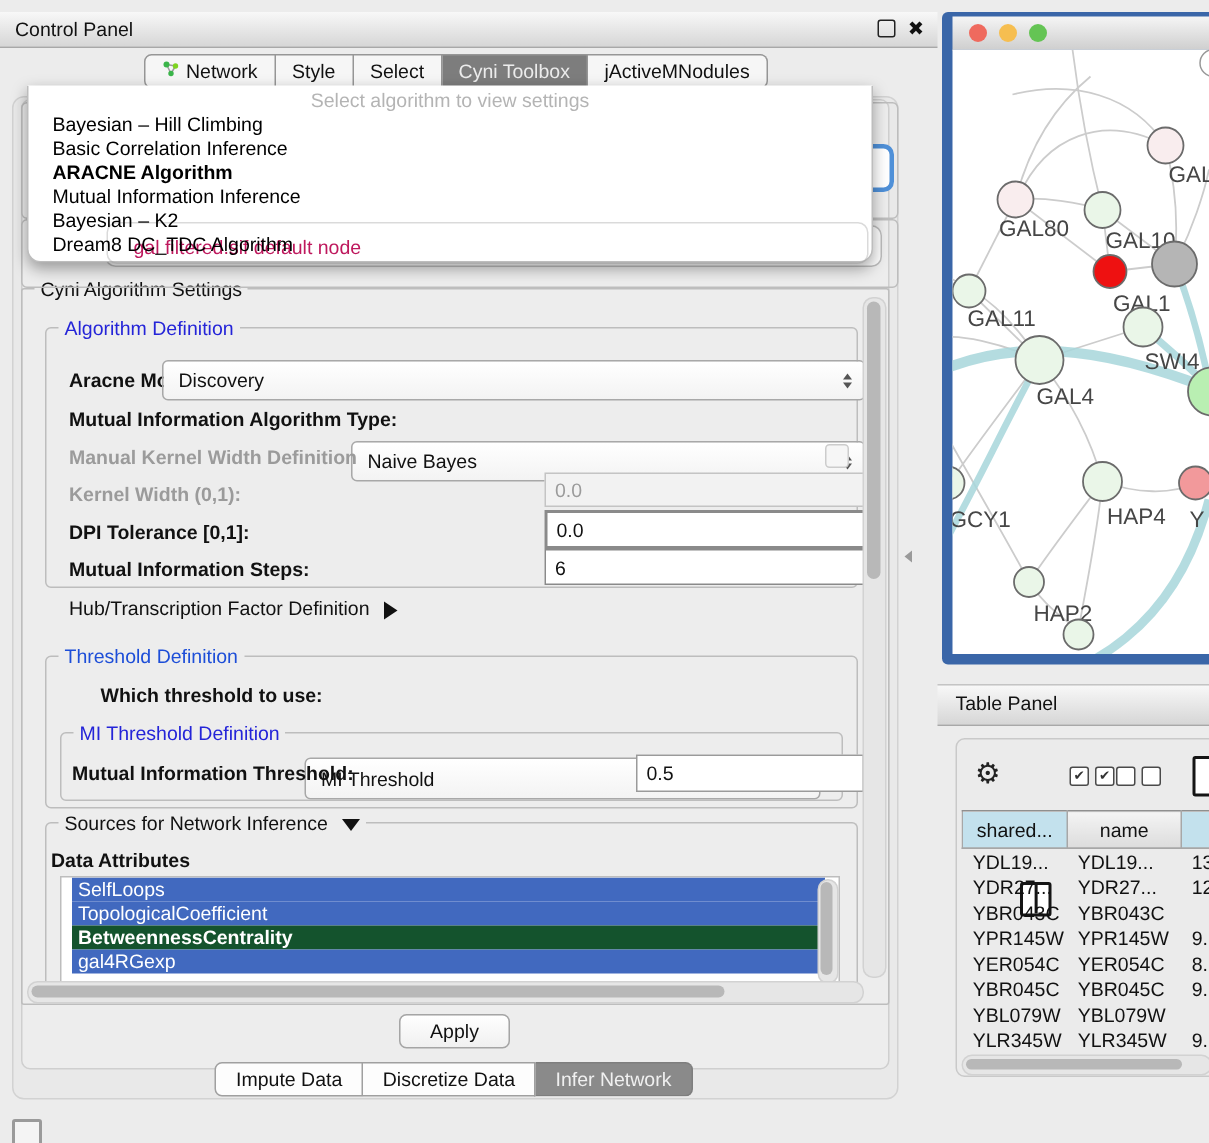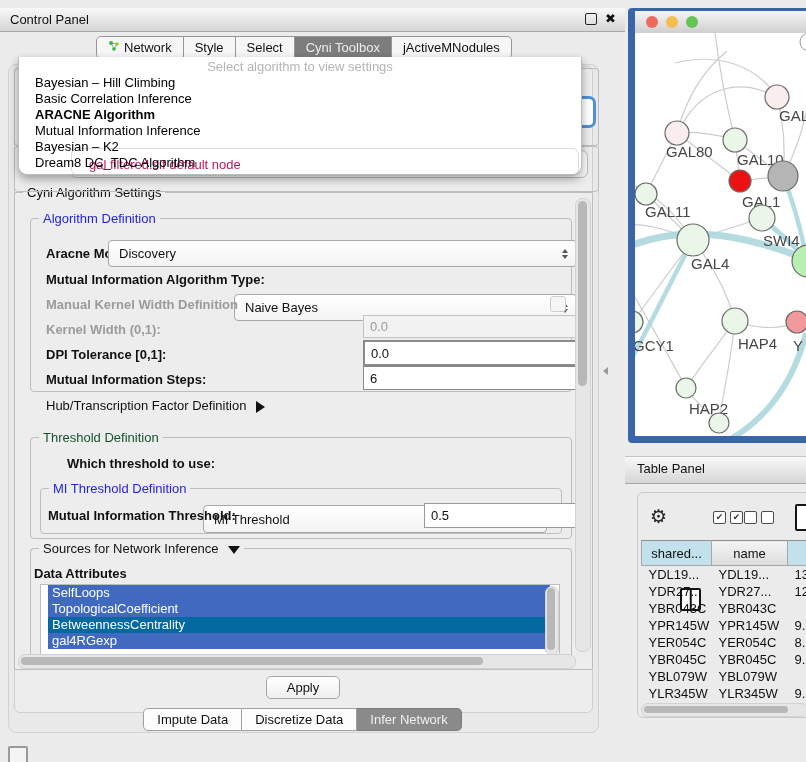--- a/index.html
+++ b/index.html
@@ -173,21 +173,21 @@
   <div class="abs field" style="left:363px;top:366px;width:202px;height:22px;">
     <span>6</span>
   </div>
 
   <div class="abs" style="left:46px;top:398px;">
     <span>Hub/Transcription Factor Definition</span>
     <span class="tri-right"></span>
   </div>
 
   <div class="abs group" style="left:30px;top:437px;width:540px;height:100px;">
-    <span class="gtitle" style="color:#14532d;">Threshold Definition</span>
+    <span class="gtitle" style="color:#1d4ed8;">Threshold Definition</span>
   </div>
   <div class="abs lbl" style="left:67px;top:456px;">Which threshold to use:</div>
   <div class="abs combo" style="left:203px;top:451px;width:332px;height:26px;">
     <span>MI Threshold</span>
     <span class="stepper"></span>
   </div>
   <div class="abs group" style="left:40px;top:488px;width:520px;height:44px;">
     <span class="gtitle" style="color:#2424d8;">MI Threshold Definition</span>
   </div>
   <div class="abs lbl" style="left:48px;top:508px;">Mutual Information Threshold:</div>
@@ -198,21 +198,21 @@
   <div class="abs group" style="left:30px;top:548px;width:540px;height:112px;border-bottom:none;border-radius:4px 4px 0 0;">
     <span class="gtitle">
       <span>Sources for Network Inference</span>
       <span class="tri-down"></span>
     </span>
   </div>
   <div class="abs lbl" style="left:34px;top:566px;">Data Attributes</div>
   <div id="attr-list" class="abs" style="left:40px;top:584px;width:518px;height:72px;">
       <div class="attr-item" style="background: rgb(65, 105, 191);">SelfLoops</div>
       <div class="attr-item" style="background: rgb(65, 105, 191);">TopologicalCoefficient</div>
-      <div class="attr-item" style="background: #0369a1;">BetweennessCentrality</div>
+      <div class="attr-item" style="background: #14532d; font-weight: bold;">BetweennessCentrality</div>
       <div class="attr-item" style="background: rgb(65, 105, 191);">gal4RGexp</div>
     </div>
   <div class="abs sb-track" style="left:545px;top:586px;width:12px;height:68px;">
     <div class="sb-thumb abs" style="left:1px;top:1px;width:8px;height:62px;"></div>
   </div>
 
   <div class="abs sb-track" style="left:575px;top:198px;width:14px;height:452px;">
     <div class="sb-thumb abs" style="left:2px;top:2px;width:9px;height:185px;"></div>
   </div>
   <div class="abs sb-track" style="left:18px;top:654px;width:556px;height:13px;">

